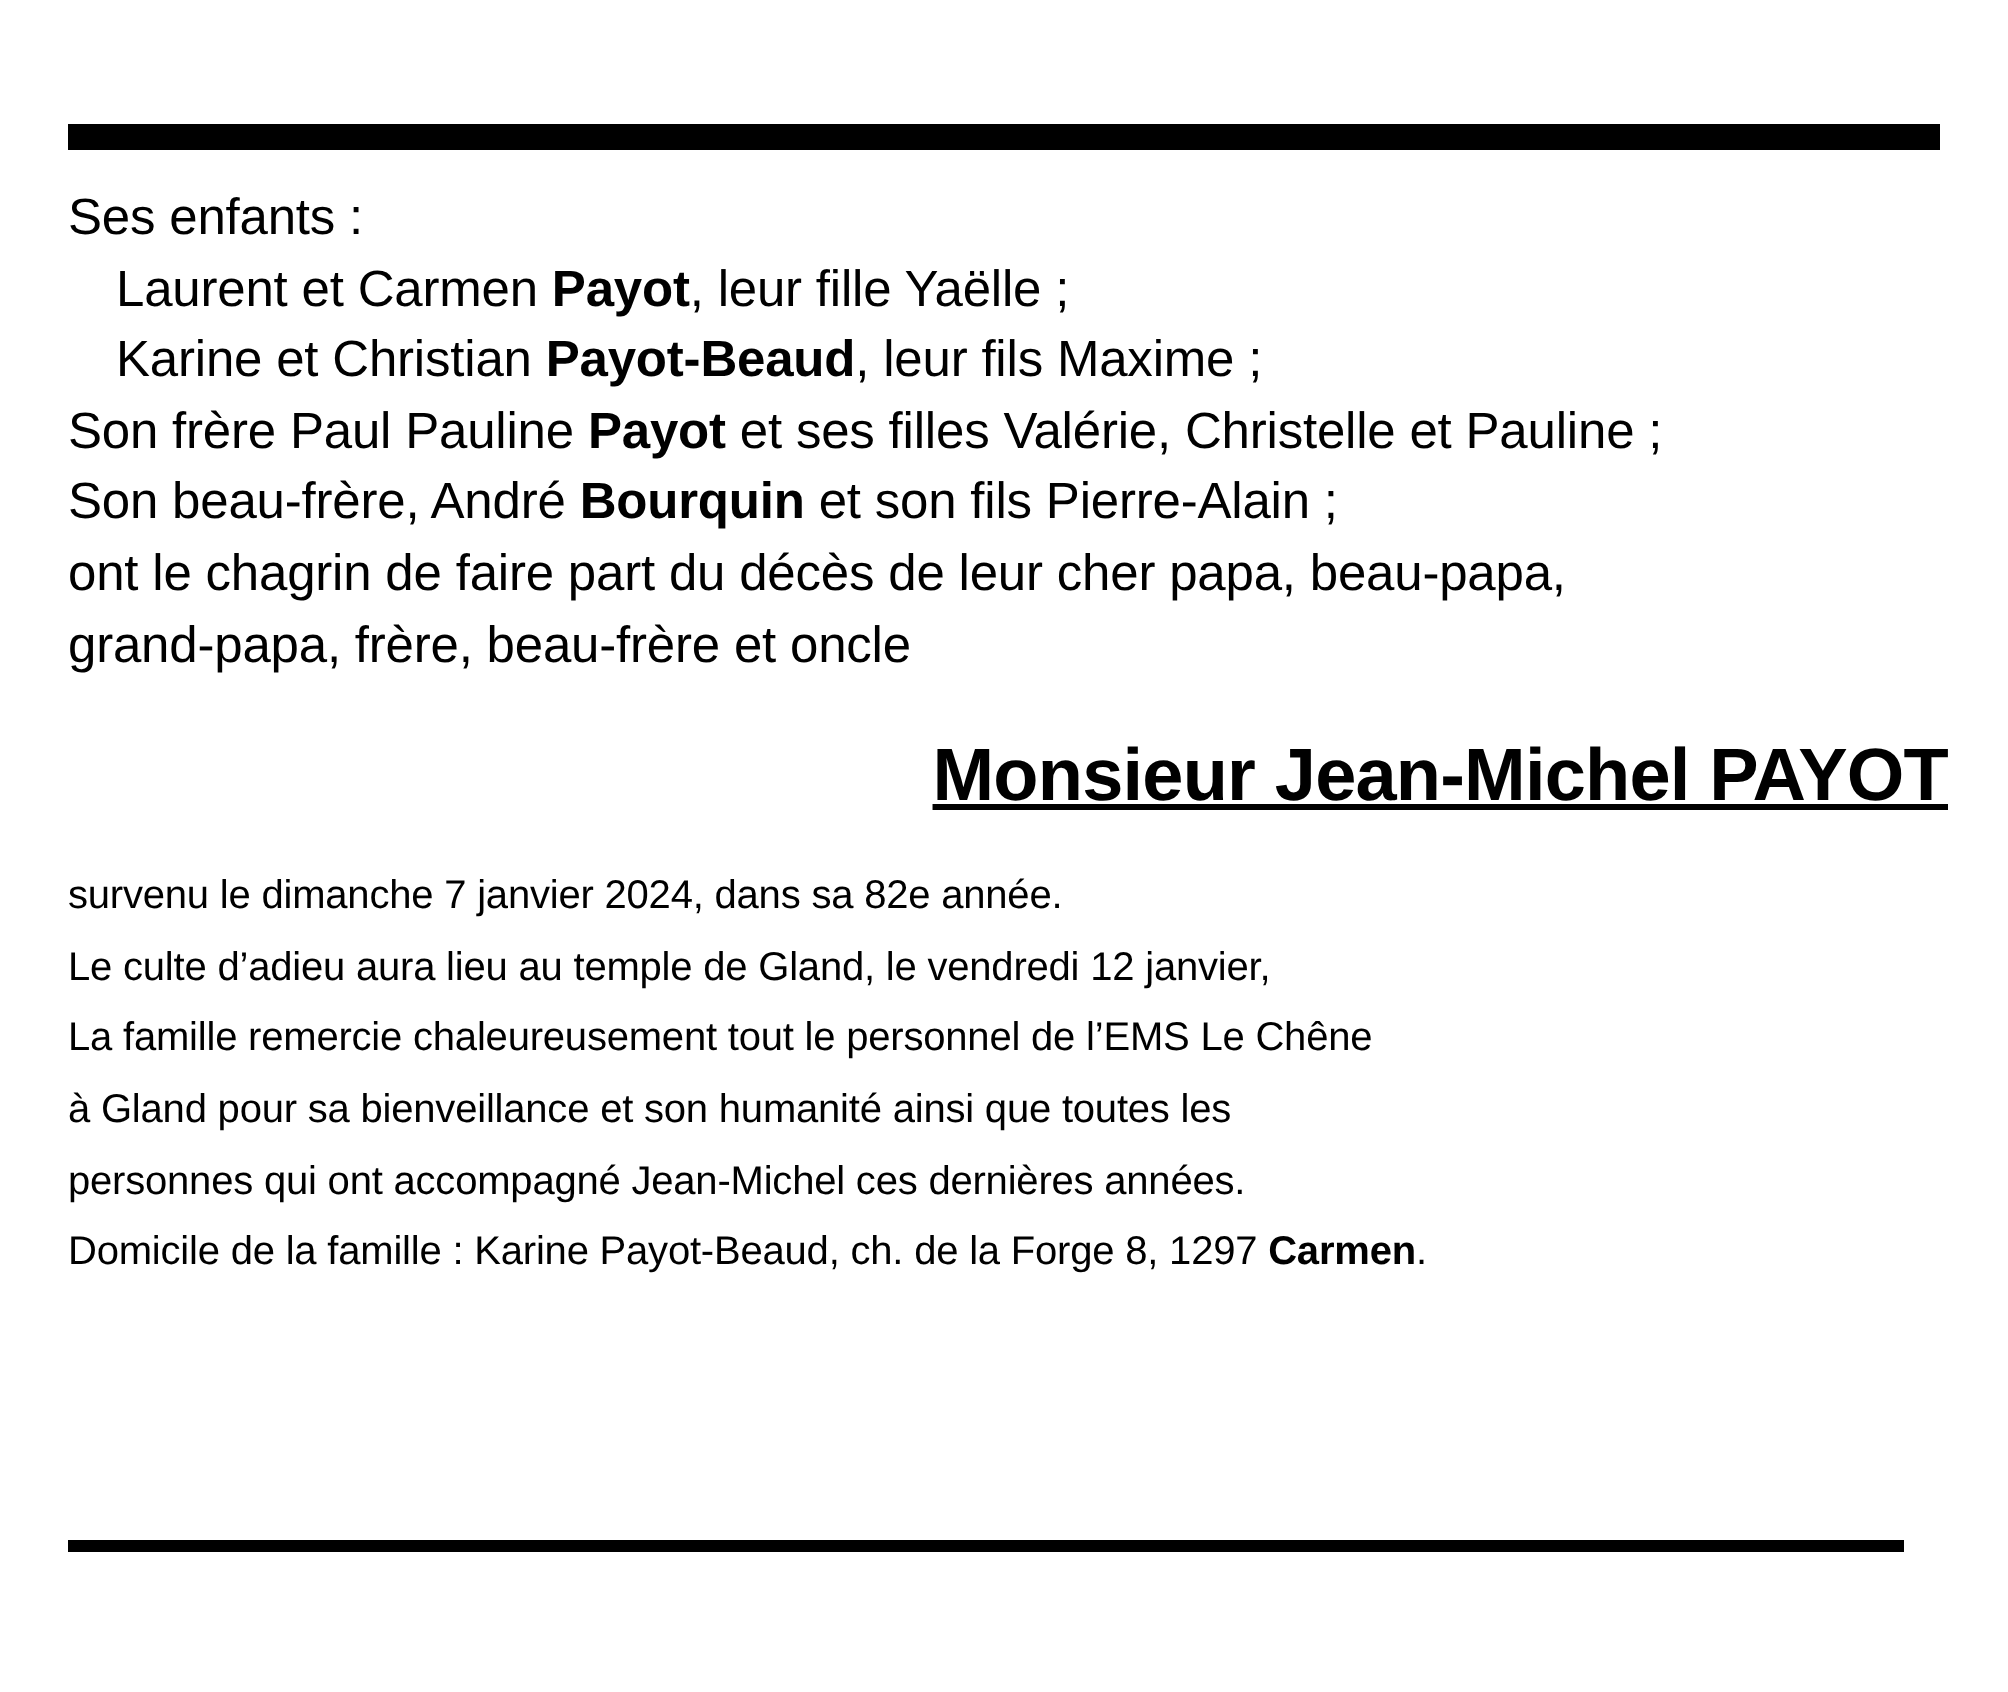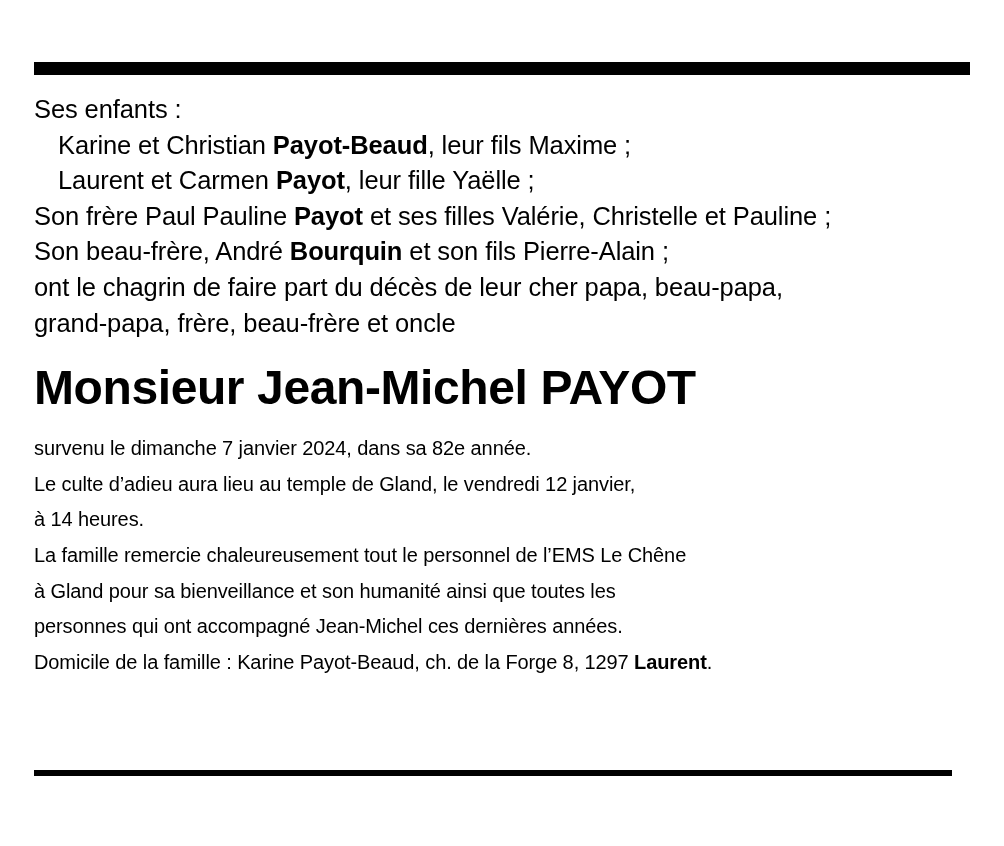--- a/index.html
+++ b/index.html
@@ -51,59 +51,59 @@
   .line {
     white-space: pre;
   }
   .indent {
     padding-left: 24px;
   }
   b {
     font-weight: bold;
   }
   .deceased-name {
-    text-align: left;
-    font-size: 48px;
+    text-align: right;
+    font-size: 37px;
     font-weight: bold;
     letter-spacing: -0.4px;
     margin: 22px 0 18px 0;
     line-height: 50px;
     white-space: pre;
+    text-decoration: underline;
   }
   .tail-text {
     font-size: 20px;
     line-height: 35.6px;
   }
 </style>
 </head>
 <body>
 
 <div class="notice">
 
   <div class="rule-top"></div>
 
   <div class="body-text">
     <div id="intro-block">
         <div class="line"><span>Ses enfants :</span></div>
+        <div class="line indent"><span>Laurent et Carmen </span><b>Payot</b><span>, leur fille Yaëlle ;</span></div>
         <div class="line indent"><span>Karine et Christian </span><b>Payot-Beaud</b><span>, leur fils Maxime ;</span></div>
-        <div class="line indent"><span>Laurent et Carmen </span><b>Payot</b><span>, leur fille Yaëlle ;</span></div>
         <div class="line"><span>Son frère Paul Pauline </span><b>Payot</b><span> et ses filles Valérie, Christelle et Pauline ;</span></div>
         <div class="line"><span>Son beau-frère, André </span><b>Bourquin</b><span> et son fils Pierre-Alain ;</span></div>
         <div class="line"><span>ont le chagrin de faire part du décès de leur cher papa, beau-papa,</span></div>
         <div class="line"><span>grand-papa, frère, beau-frère et oncle</span></div>
       </div>
 
     <div class="deceased-name">Monsieur Jean-Michel PAYOT</div>
 
     <div class="tail-text" id="tail-block">
         <div class="line"><span>survenu le dimanche 7 janvier 2024, dans sa 82e année.</span></div>
         <div class="line"><span>Le culte d’adieu aura lieu au temple de Gland, le vendredi 12 janvier,</span></div>
-        <div class="line"><span>à 14 heures.</span></div>
         <div class="line"><span>La famille remercie chaleureusement tout le personnel de l’EMS Le Chêne</span></div>
         <div class="line"><span>à Gland pour sa bienveillance et son humanité ainsi que toutes les</span></div>
         <div class="line"><span>personnes qui ont accompagné Jean-Michel ces dernières années.</span></div>
-        <div class="line"><span>Domicile de la famille : Karine Payot-Beaud, ch. de la Forge 8, 1297 </span><b>Laurent</b><span>.</span></div>
+        <div class="line"><span>Domicile de la famille : Karine Payot-Beaud, ch. de la Forge 8, 1297 </span><b>Carmen</b><span>.</span></div>
       </div>
   </div>
 
   <div class="rule-bottom"></div>
 
 </div>
 
 </body></html>

